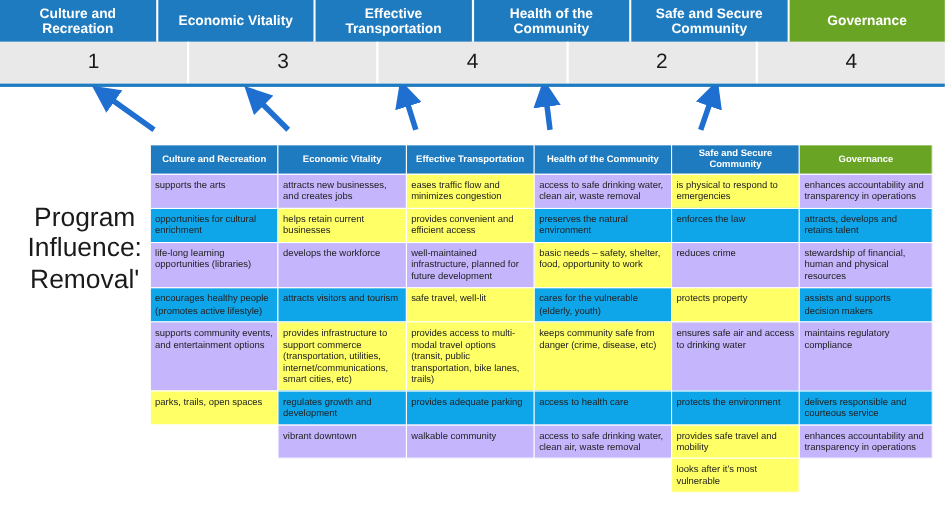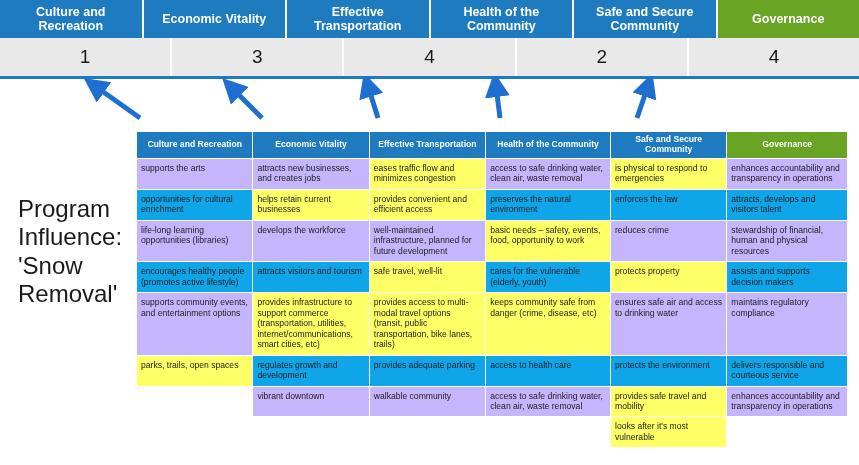--- a/index.html
+++ b/index.html
@@ -77,25 +77,26 @@
     left: 0; top: 78px;
     width: 859px;
     height: 55px;
     pointer-events: none;
   }
 
   
   #left-caption {
     position: absolute;
     left: 18px;
-    top: 195px;
+    top: 184px;
     width: 118px;
     font-size: 24px;
     color: #1a1a1a;
     line-height: 1.18;
+    text-align: center;
   }
 
   
   #matrix {
     position: absolute;
     left: 136px;
     top: 131px;
     width: 712px;
     border-collapse: collapse;
     table-layout: fixed;
@@ -168,21 +169,20 @@
     </g>
     <g>
       <line x1="637" y1="40" x2="648" y2="8" stroke="#1f6fd0" stroke-width="5" marker-end="url(#ah)"></line>
     </g>
   </svg>
 </div>
 
 <div id="left-caption">
   <div>Program</div>
   <div>Influence:</div>
-  <div>'Snow</div>
   <div>Removal'</div>
 </div>
 
 <table id="matrix">
   <colgroup>
     <col style="width:110px">
       <col style="width:110px">
       <col style="width:110px">
     <col style="width:118px">
       <col style="width:110px">
@@ -206,27 +206,27 @@
       <td>access to safe drinking water, clean air, waste removal</td>
       <td class="hl">is physical to respond to emergencies</td>
       <td>enhances accountability and transparency in operations</td>
     </tr>
     <tr class="alt">
       <td>opportunities for cultural enrichment</td>
       <td class="hl">helps retain current businesses</td>
       <td class="hl">provides convenient and efficient access</td>
       <td>preserves the natural environment</td>
       <td>enforces the law</td>
-      <td>attracts, develops and visitors talent</td>
+      <td>attracts, develops and retains talent</td>
     </tr>
     <tr>
       <td>life-long learning opportunities (libraries)</td>
       <td>develops the workforce</td>
       <td>well-maintained infrastructure, planned for future development</td>
-      <td class="hl">basic needs – safety, events, food, opportunity to work</td>
+      <td class="hl">basic needs – safety, shelter, food, opportunity to work</td>
       <td>reduces crime</td>
       <td>stewardship of financial, human and physical resources</td>
     </tr>
     <tr class="alt">
       <td>encourages healthy people (promotes active lifestyle)</td>
       <td>attracts visitors and tourism</td>
       <td class="hl">safe travel, well-lit</td>
       <td>cares for the vulnerable (elderly, youth)</td>
       <td class="hl">protects property</td>
       <td>assists and supports decision makers</td>

